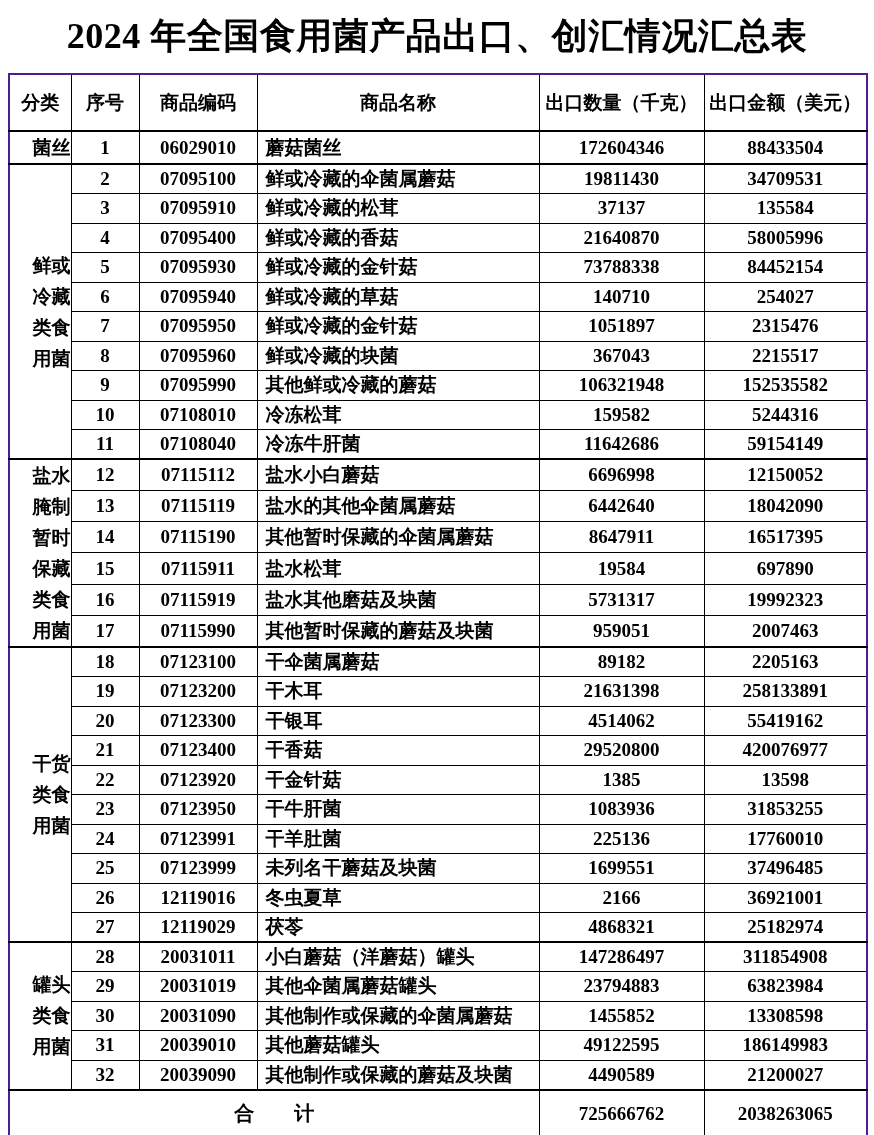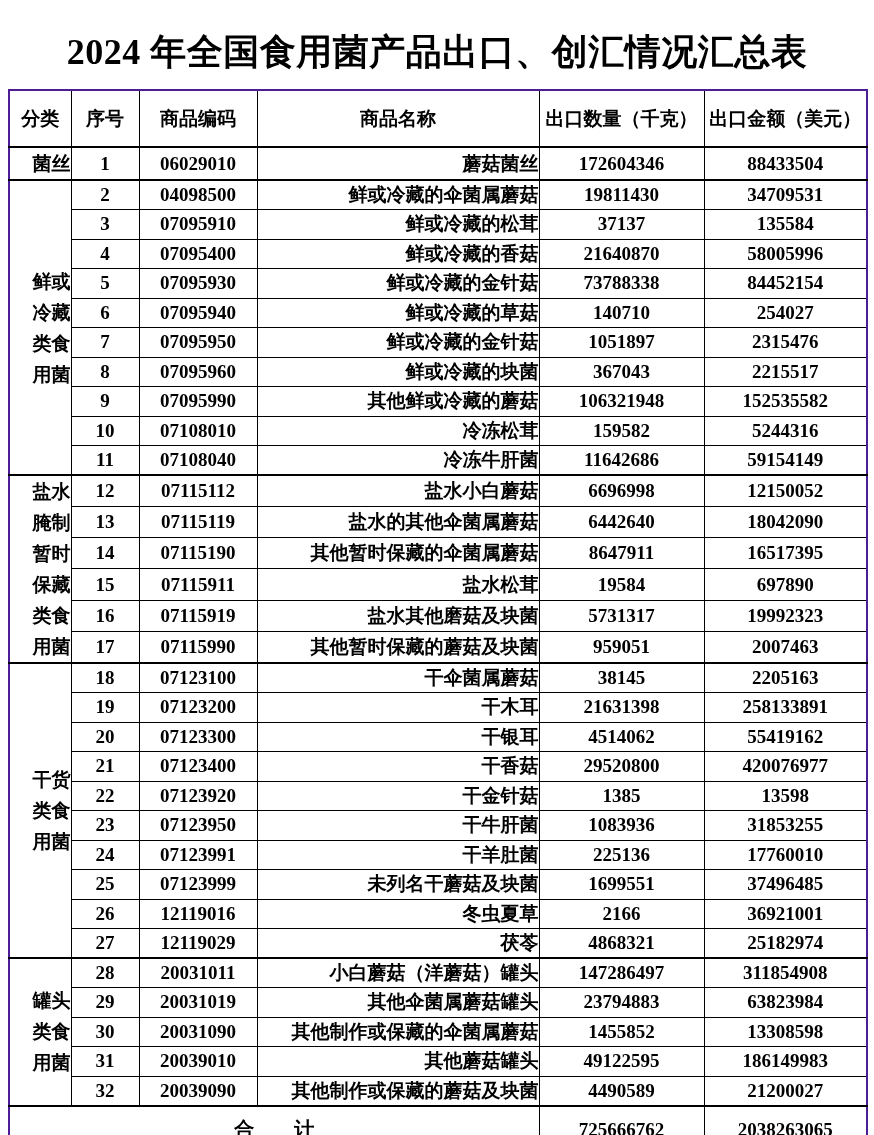--- a/index.html
+++ b/index.html
@@ -11,21 +11,21 @@
   }
   .page {
     position: relative;
     width: 874px;
     height: 1135px;
     background: #ffffff;
     overflow: hidden;
   }
   .title {
     margin: 0;
-    padding: 28px 0 12px 0;
+    padding: 12px 0 12px 0;
     text-align: center;
     font-size: 36px;
     font-weight: bold;
     letter-spacing: 0.5px;
     font-family: "Liberation Serif", serif;
     white-space: nowrap;
   }
   table.summary-table {
     border-collapse: collapse;
     table-layout: fixed;
@@ -53,21 +53,21 @@
     font-size: 19px;
     line-height: 31px;
     vertical-align: middle;
   }
   .seq-cell, .code-cell, .qty-cell, .amt-cell {
     text-align: center;
     font-size: 19px;
     white-space: nowrap;
   }
   .name-cell {
-    text-align: right;
+    text-align: left;
     padding-left: 8px;
     font-size: 19px;
     white-space: nowrap;
   }
   .total-row { height: 48px; }
   .total-row td { border-top: 2px solid #000; }
   .total-label-cell {
     text-align: center;
     font-size: 20px;
     white-space: pre;
@@ -121,21 +121,21 @@
           <td class="amt-cell">88433504</td>
         </tr>
         <tr class="body-row cat-start">
           <td rowspan="10" class="cat-cell">
             <div>鲜或</div>
             <div>冷藏</div>
             <div>类食</div>
             <div>用菌</div>
           </td>
           <td class="seq-cell">2</td>
-          <td class="code-cell">04098500</td>
+          <td class="code-cell">07095100</td>
           <td class="name-cell">鲜或冷藏的伞菌属蘑菇</td>
           <td class="qty-cell">19811430</td>
           <td class="amt-cell">34709531</td>
         </tr>
         <tr class="body-row">
           <td class="seq-cell">3</td>
           <td class="code-cell">07095910</td>
           <td class="name-cell">鲜或冷藏的松茸</td>
           <td class="qty-cell">37137</td>
           <td class="amt-cell">135584</td>
@@ -248,21 +248,21 @@
         </tr>
         <tr class="body-row cat-start">
           <td rowspan="10" class="cat-cell">
             <div>干货</div>
             <div>类食</div>
             <div>用菌</div>
           </td>
           <td class="seq-cell">18</td>
           <td class="code-cell">07123100</td>
           <td class="name-cell">干伞菌属蘑菇</td>
-          <td class="qty-cell">38145</td>
+          <td class="qty-cell">89182</td>
           <td class="amt-cell">2205163</td>
         </tr>
         <tr class="body-row">
           <td class="seq-cell">19</td>
           <td class="code-cell">07123200</td>
           <td class="name-cell">干木耳</td>
           <td class="qty-cell">21631398</td>
           <td class="amt-cell">258133891</td>
         </tr>
         <tr class="body-row">

